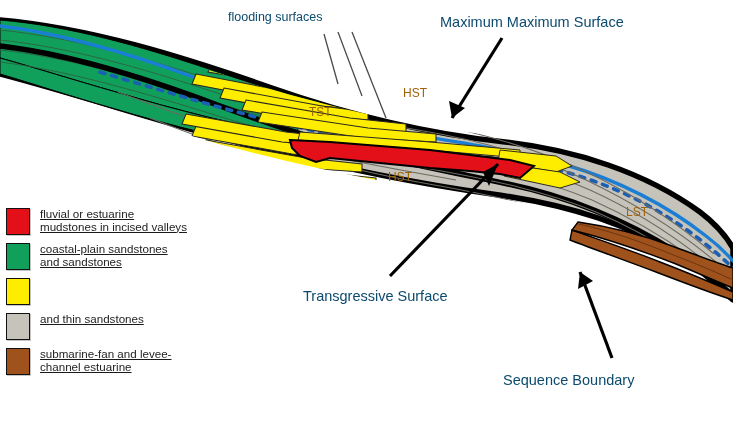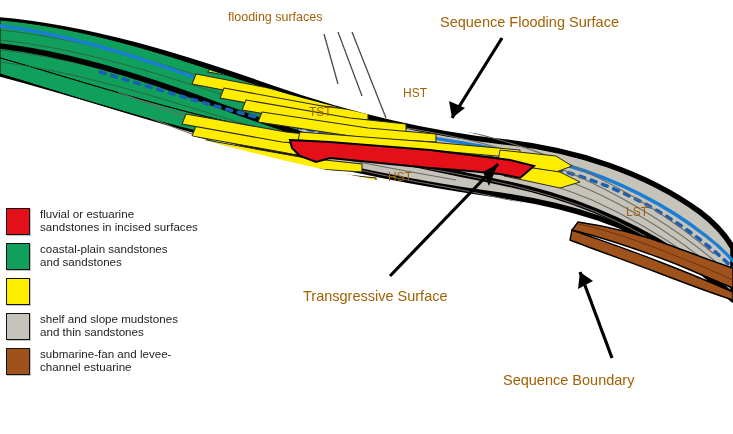--- a/index.html
+++ b/index.html
@@ -6,31 +6,31 @@
   html,body{margin:0;padding:0;background:#ffffff;}
   body{
     width:733px;height:434px;position:relative;overflow:hidden;
     font-family:"Liberation Sans","DejaVu Sans",sans-serif;
     color:#1a1a1a;
   }
   #diagram{position:absolute;left:0;top:0;width:733px;height:434px;}
   .lbl{
     position:absolute;
     font-family:"Liberation Sans","DejaVu Sans",sans-serif;
-    color:#a16207;
+    color:#0c4a6e;
     white-space:nowrap;
     -webkit-font-smoothing:antialiased;
   }
   .lbl-callout{font-size:14.5px;}
   .lbl-small{font-size:12.5px;}
   .lbl-unit{font-size:12px;color:#a16207;}
 
   
   #legend{
-    position:absolute;left:6px;top:207px;width:215px;
+    position:absolute;left:6px;top:207px;width:215px;text-decoration:underline;
   }
   .leg-row{
     display:flex;align-items:flex-start;margin-bottom:7px;
   }
   .leg-sw{
     width:22px;height:25px;flex:0 0 22px;
     border:1.5px solid #111;
     margin-right:10px;margin-top:1px;
     box-shadow:1px 1px 0 rgba(150,150,150,.55);
   }
@@ -191,21 +191,21 @@
     <path d="M612,358 L580,272" stroke="#000000" stroke-width="3.2" fill="none"></path>
     <path d="M580,272 L578,289 L593,281 Z" fill="#000000"></path>
   </g>
 
 </svg>
 
 <div id="labels">
 
   <div class="lbl lbl-small" style="left:228px;top:10px;">flooding surfaces</div>
 
-  <div class="lbl lbl-callout" style="left:440px;top:14px;">Sequence Flooding Surface</div>
+  <div class="lbl lbl-callout" style="left:440px;top:14px;">Maximum Maximum Surface</div>
 
   <div class="lbl lbl-callout" style="left:303px;top:288px;">Transgressive Surface</div>
 
   <div class="lbl lbl-callout" style="left:503px;top:372px;">Sequence Boundary</div>
 
   <div class="lbl lbl-unit" style="left:403px;top:86px;">HST</div>
 
   <div class="lbl lbl-unit" style="left:309px;top:105px;">TST</div>
 
   <div class="lbl lbl-unit" style="left:388px;top:170px;">HST</div>
@@ -213,40 +213,39 @@
   <div class="lbl lbl-unit" style="left:626px;top:205px;">LST</div>
 
 </div>
 
 <div id="legend">
 
   <div class="leg-row">
     <div class="leg-sw" style="background:#e3101a;"></div>
     <div class="leg-tx">
       <div>fluvial or estuarine</div>
-      <div>sandstones in incised surfaces</div>
+      <div>mudstones in incised valleys</div>
     </div>
   </div>
 
   <div class="leg-row">
     <div class="leg-sw" style="background:#10a05c;"></div>
     <div class="leg-tx">
       <div>coastal-plain sandstones</div>
       <div>and sandstones</div>
     </div>
   </div>
 
   <div class="leg-row">
     <div class="leg-sw" style="background:#ffed00;"></div>
   </div>
 
   <div class="leg-row">
     <div class="leg-sw" style="background:#c6c3bb;"></div>
     <div class="leg-tx">
-      <div>shelf and slope mudstones</div>
       <div>and thin sandstones</div>
     </div>
   </div>
 
   <div class="leg-row">
     <div class="leg-sw" style="background:#a0521c;"></div>
     <div class="leg-tx">
       <div>submarine-fan and levee-</div>
       <div>channel estuarine</div>
     </div>

